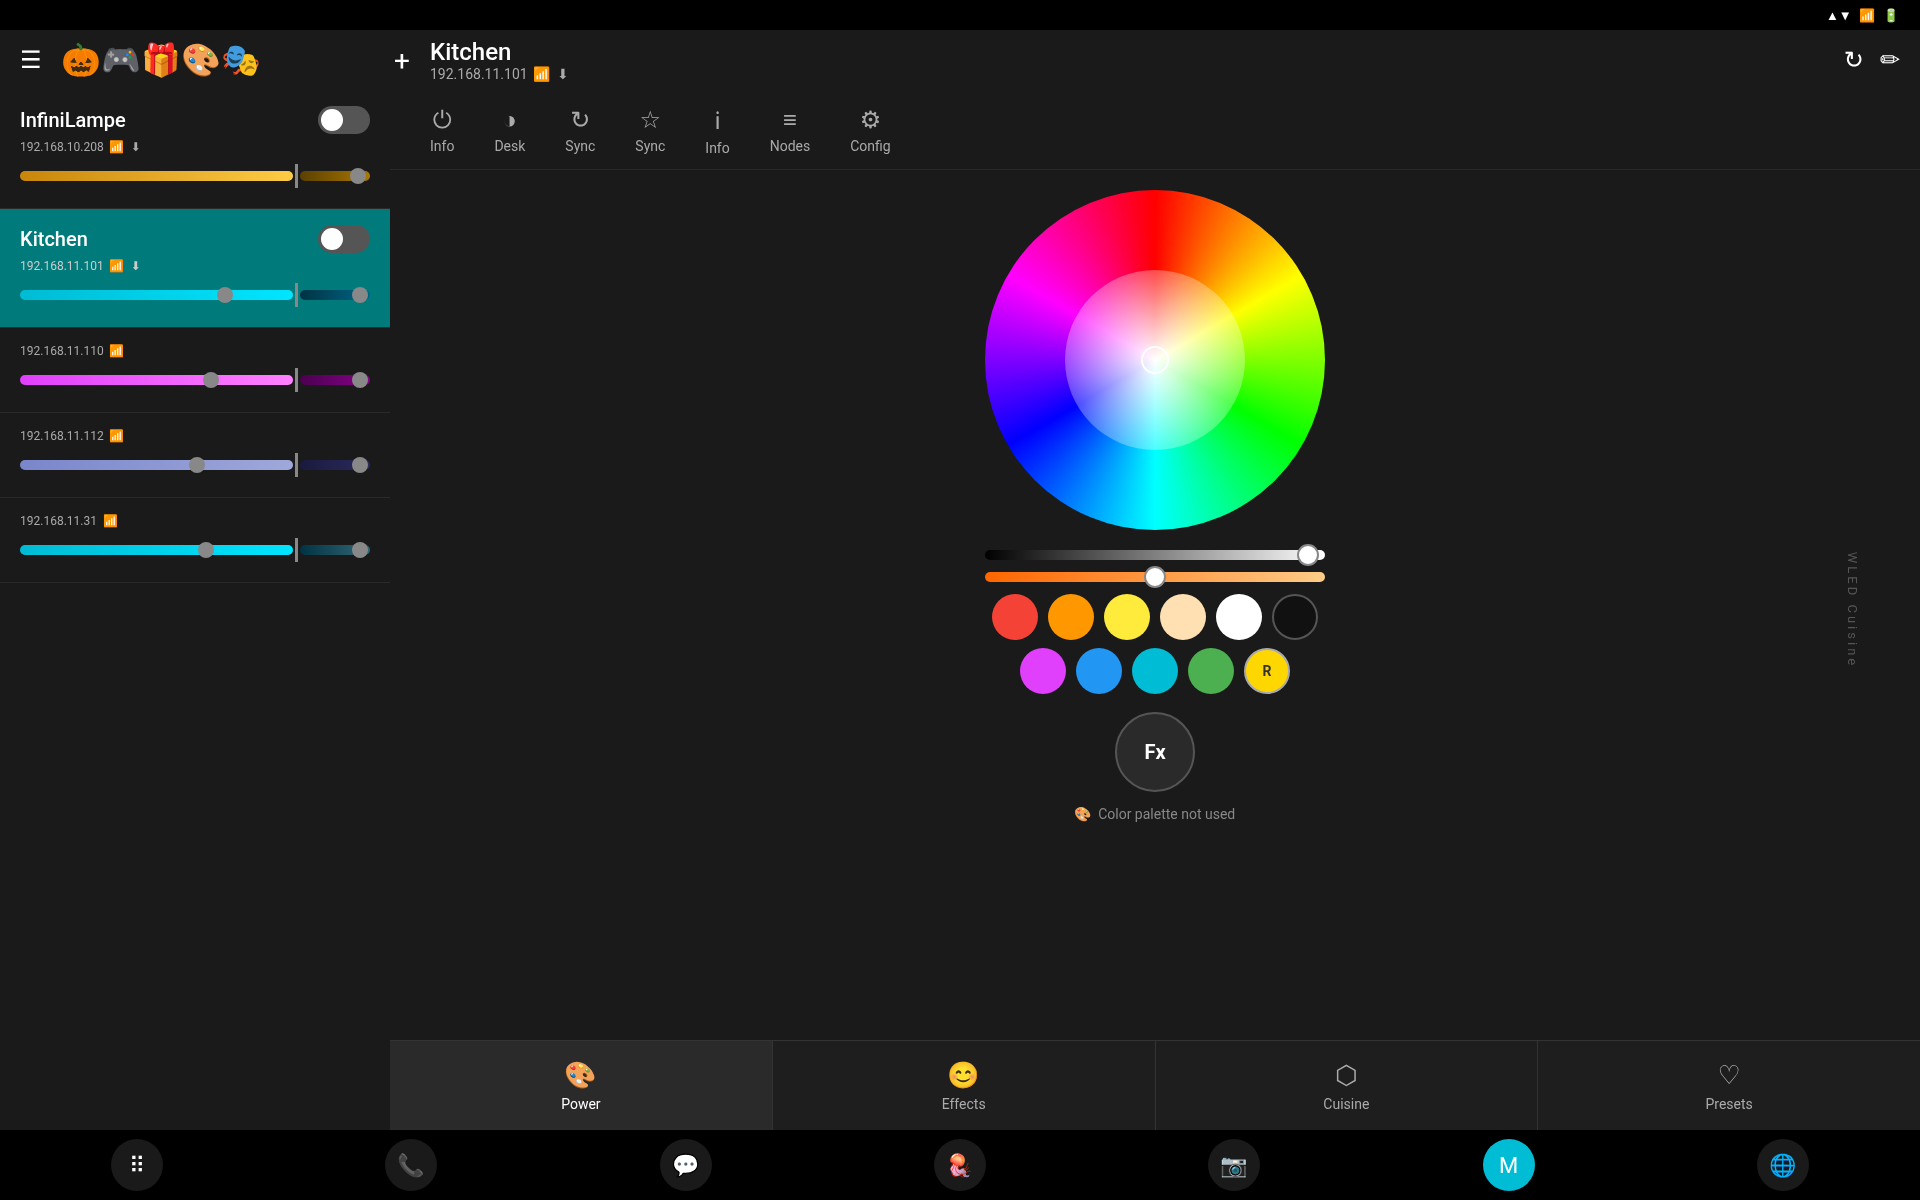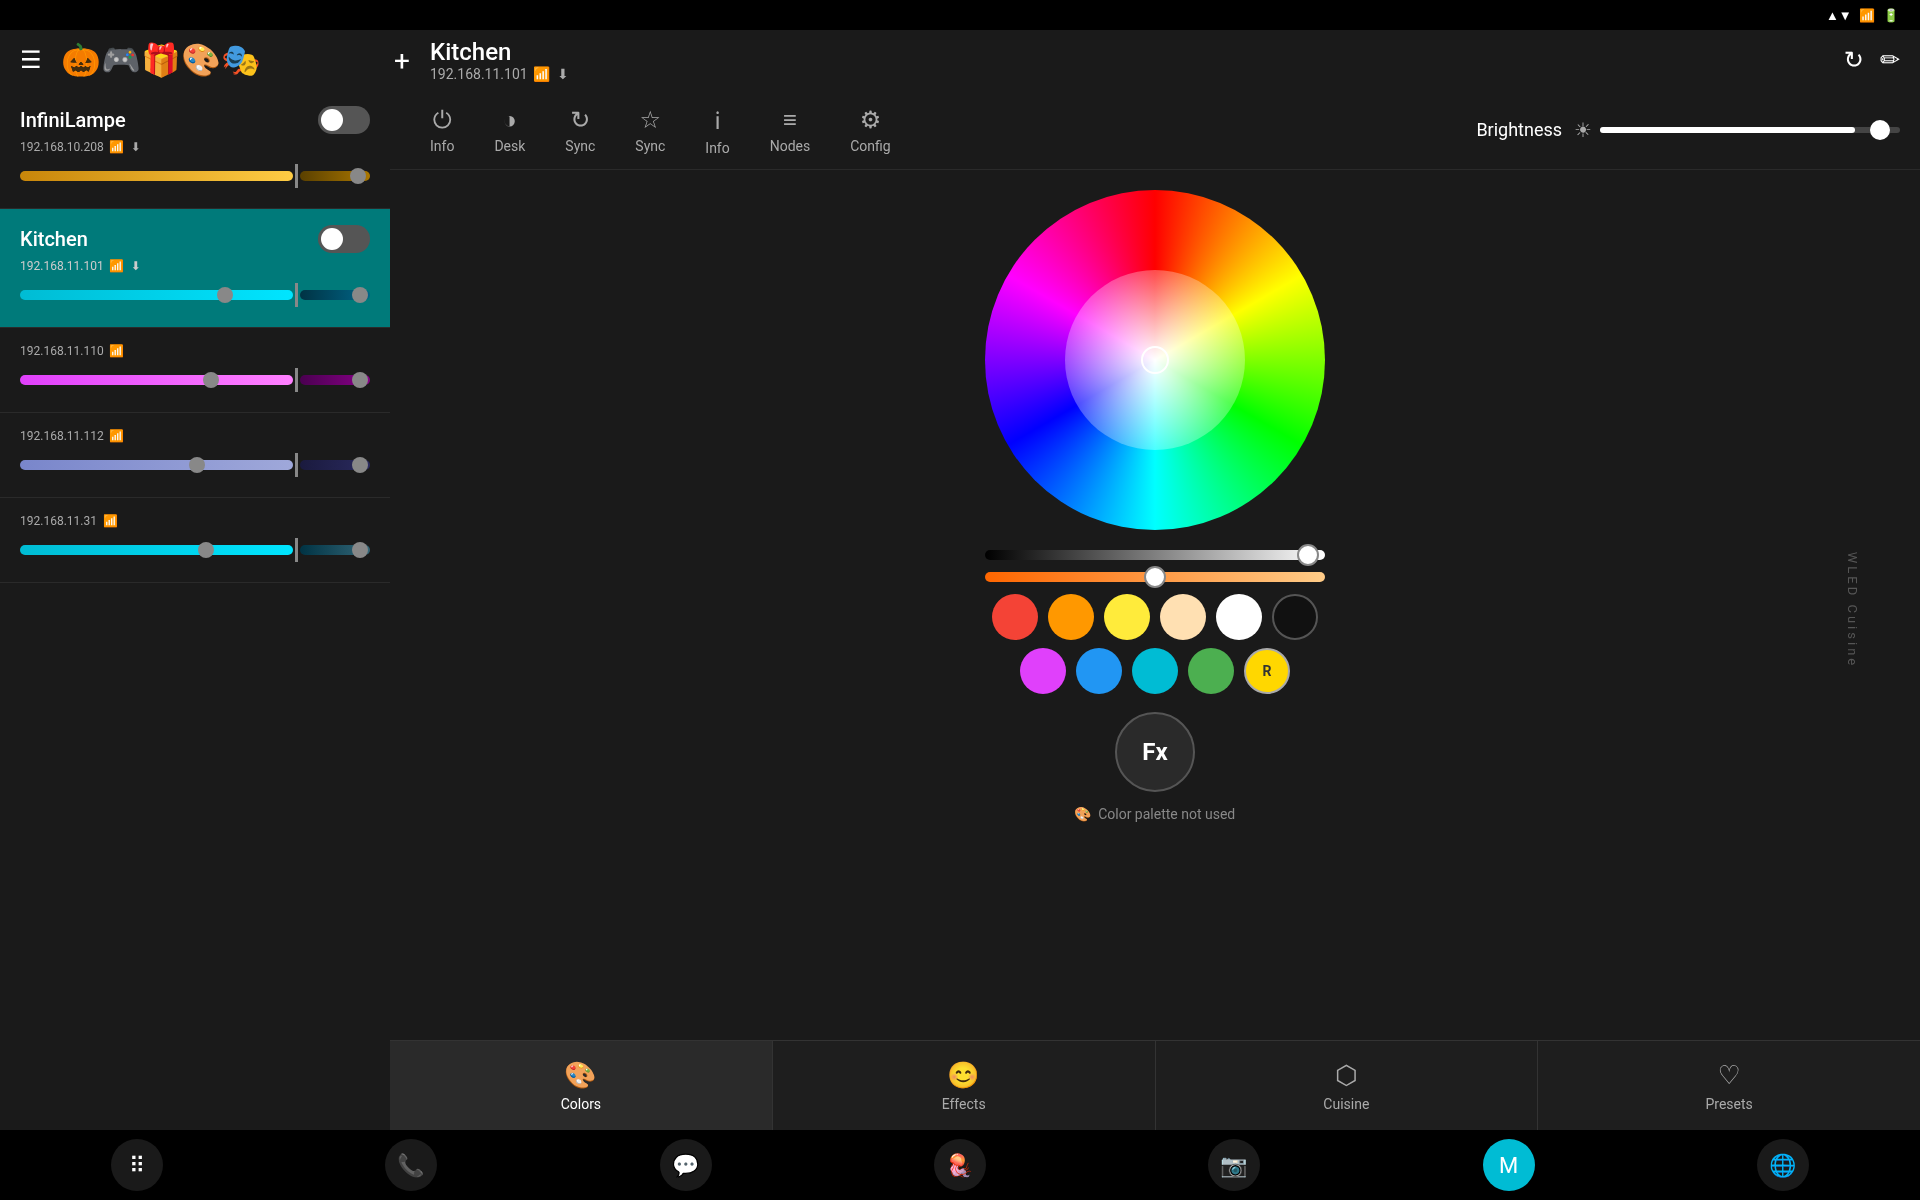--- a/index.html
+++ b/index.html
@@ -312,21 +312,21 @@
     }
 
     
     .fx-button {
       width: 80px;
       height: 80px;
       border-radius: 50%;
       background: #2a2a2a;
       border: 2px solid #555;
       color: #fff;
-      font-size: 24px;
+      font-size: 20px;
       font-weight: bold;
       cursor: pointer;
       display: flex;
       align-items: center;
       justify-content: center;
       margin: 10px 0;
     }
 
     
     .palette-text {
@@ -568,30 +568,20 @@
         </div>
         <div class="tab-item">
           <span class="tab-icon">≡</span>
           <span>Nodes</span>
         </div>
         <div class="tab-item">
           <span class="tab-icon">⚙</span>
           <span>Config</span>
         </div>
 
-        <div class="brightness-section">
-          <span class="brightness-label">Brightness</span>
-          <div class="brightness-slider-wrap">
-            <span class="brightness-sun">☀</span>
-            <div class="brightness-track">
-              <div class="brightness-fill"></div>
-              <div class="brightness-knob"></div>
-            </div>
-          </div>
-        </div>
       </div>
 
       <div class="color-area">
 
         <div class="color-wheel-wrap">
           <div class="color-wheel">
             <div class="color-wheel-center"></div>
           </div>
         </div>
 
@@ -629,21 +619,21 @@
         <div class="palette-text">
           <span>🎨</span>
           <span>Color palette not used</span>
         </div>
 
       </div>
 
       <div class="bottom-tabs">
         <div class="bottom-tab active">
           <span class="bt-icon">🎨</span>
-          <span>Colors</span>
+          <span>Power</span>
         </div>
         <div class="bottom-tab">
           <span class="bt-icon">😊</span>
           <span>Effects</span>
         </div>
         <div class="bottom-tab">
           <span class="bt-icon">⬡</span>
           <span>Cuisine</span>
         </div>
         <div class="bottom-tab">

